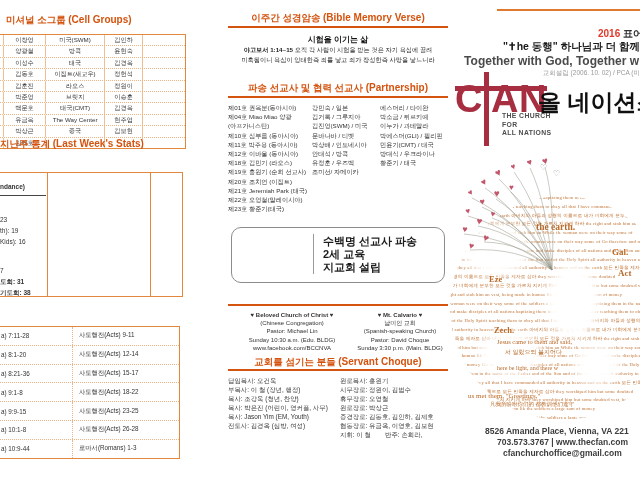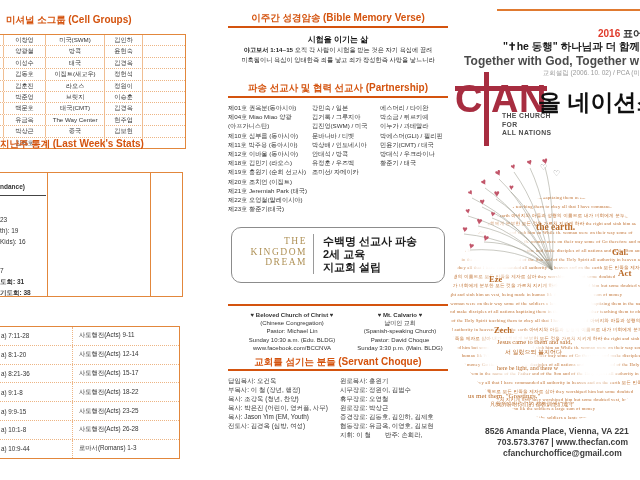--- a/index.html
+++ b/index.html
@@ -235,25 +235,20 @@
       <div class="mis-line">에스더리 / 타이완</div>
       <div class="mis-line">박소금 / 튀르키예</div>
       <div class="mis-line">이누가 / 과테말라</div>
       <div class="mis-line">박에스더(GLI) / 필리핀</div>
       <div class="mis-line">민윤기(CMT) / 태국</div>
       <div class="mis-line">방대식 / 우크라이나</div>
       <div class="mis-line">황준기 / 태국</div>
     </div>
 
   <div class="kd-box"></div>
-  <div class="kd-brand" id="kd-brand">
-      <div>THE</div>
-      <div>KINGDOM</div>
-      <div>DREAM</div>
-    </div>
   <div class="kd-div"></div>
   <div class="kd-items" id="kd-items">
       <div>수백명 선교사 파송</div>
       <div>2세 교육</div>
       <div>지교회 설립</div>
     </div>
 
   <div class="rule" style="top:304px;"></div>
   <div class="pc-block" id="pc-left" style="left:232px;width:120px;">
       <div>♥ Beloved Church of Christ ♥</div>

